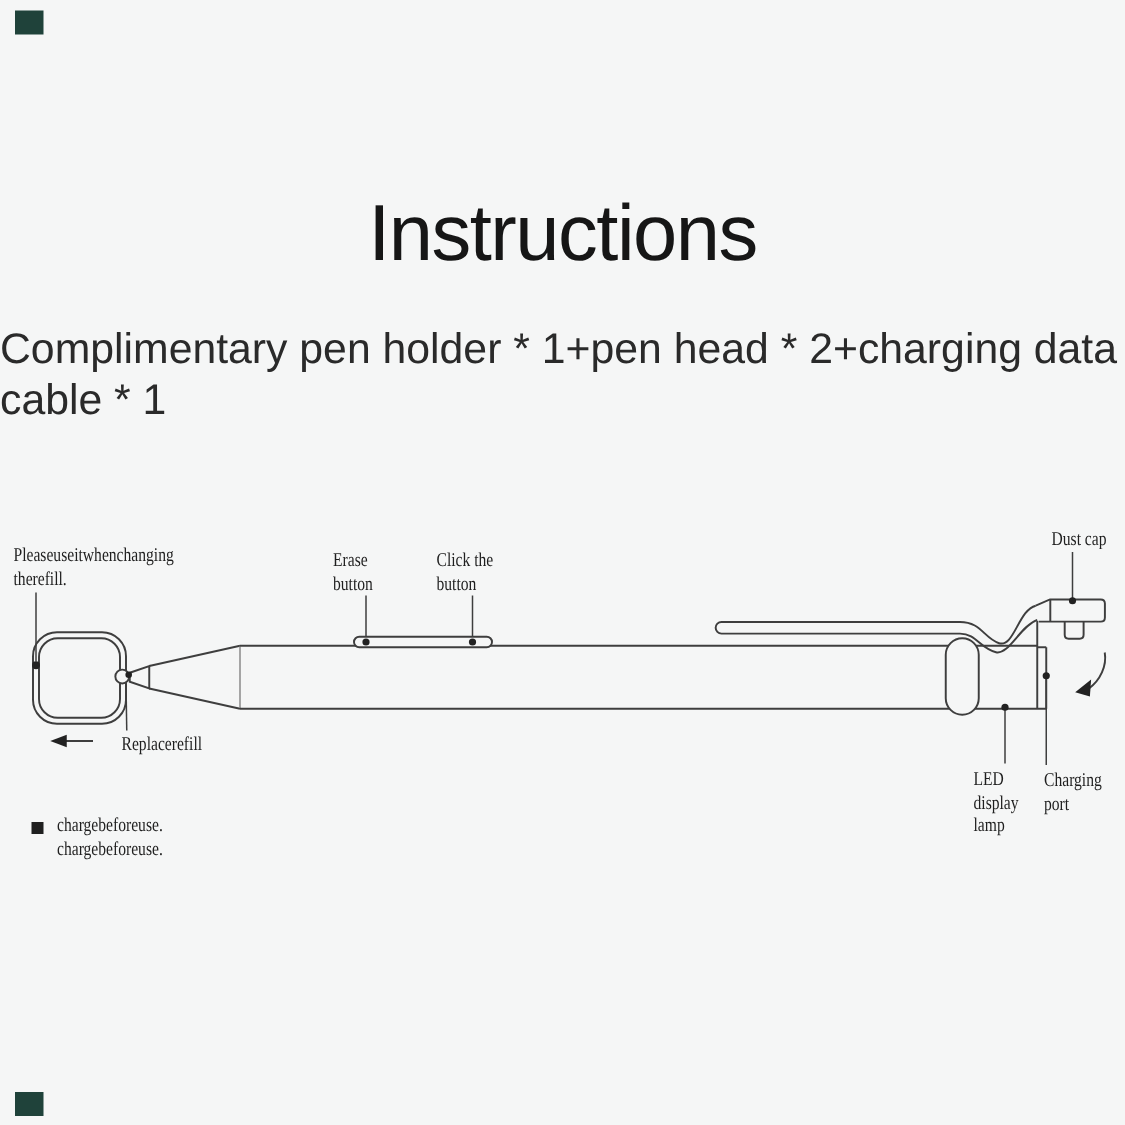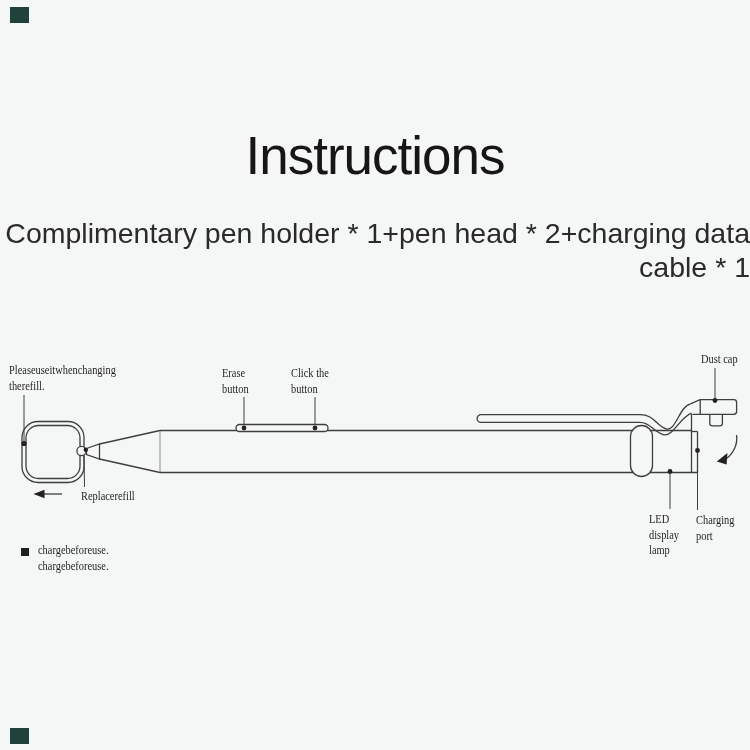--- a/index.html
+++ b/index.html
@@ -7,21 +7,21 @@
     position:relative;width:750px;height:750px;overflow:hidden;
     background:var(--bg,#f5f6f6);
     font-family:"Liberation Sans",sans-serif;
   }
   .title{
     position:absolute;top:118px;left:0;width:750px;text-align:center;
     font-size:53px;line-height:75px;letter-spacing:-1px;
     color:var(--title,#161616);font-weight:400;
   }
   .subtitle{
-    position:absolute;top:216px;left:0;width:750px;text-align:right;
+    position:absolute;top:216px;left:0;width:750px;text-align:left;
     font-size:28.5px;line-height:34px;color:var(--subtitle,#2a2a2a);
   }
   .lbl{
     position:absolute;
     font-family:"Liberation Serif",serif;
     font-size:13px;line-height:15.6px;color:var(--label,#1f1f1f);
     transform:scaleX(0.8);transform-origin:left top;
   }
   .nowrap{white-space:nowrap;}
   #lbl-refill-note{left:9px;top:362px;width:150px;}

